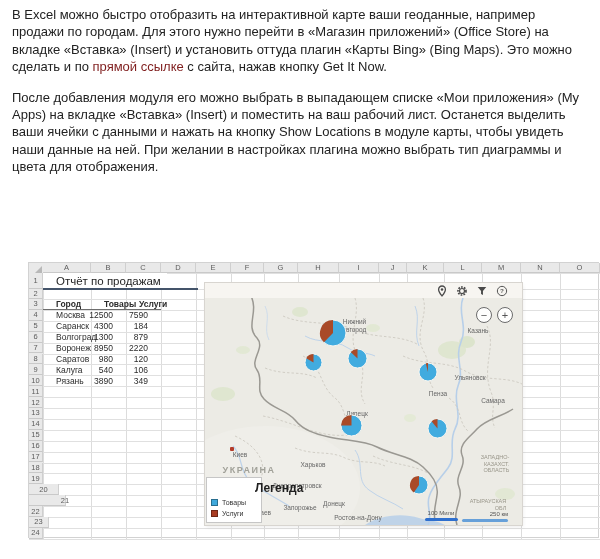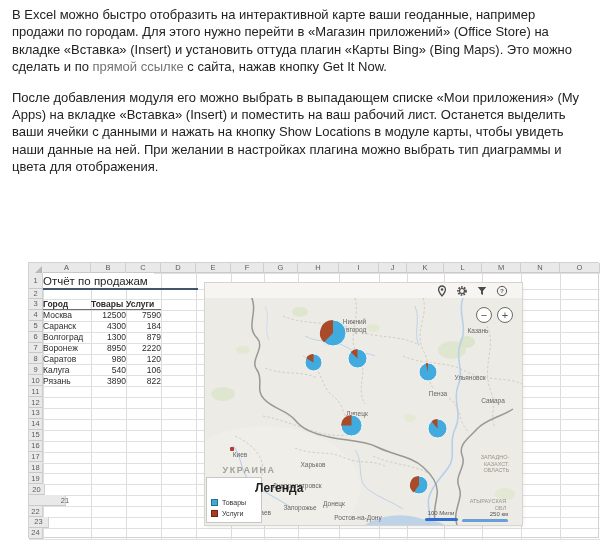--- a/index.html
+++ b/index.html
@@ -4,35 +4,35 @@
 <style>
   * { margin:0; padding:0; box-sizing:border-box; }
   html,body { width:600px; height:559px; background:#fff; overflow:hidden;
               font-family:"Liberation Sans", sans-serif; }
   body { position:relative; }
 
   
   .article { position:absolute; left:12px; top:6px; width:578px; color:#1c1c1c; }
   .article h1 { font-size:21px; font-weight:bold; color:#0d0d0d; letter-spacing:-0.2px; margin-bottom:11px; }
   .article p { font-size:13px; line-height:17.4px; margin-bottom:13px; color:#222; }
-  .article a { color:#737373; text-decoration:none; cursor:pointer; }
+  .article a { color:#7f1d1d; text-decoration:none; cursor:pointer; }
 
   
   .screenshot { position:absolute; left:0; top:255px; width:600px; height:304px; }
 
   
   .sheet { position:absolute; left:28px; top:7px; background:#fff; border:1px solid #d2d2d2; }
   .sheet > div { position:absolute; }
   .hstrip { background:#e9e9e9; }
   .vline { width:1px; background:#dcdcdc; }
   .hline { height:1px; background:#e0e0e0; }
   .chead,.rhead { font-size:7.5px; color:#5c5c5c; display:flex; align-items:center; justify-content:center;
                   background:#e9e9e9; border-right:1px solid #cfcfcf; border-bottom:1px solid #c9c9c9; }
   .seltri { left:6px; top:3px; width:0; height:0; border-left:7px solid transparent; border-bottom:7px solid #b8b8b8; }
-  .cell { font-size:8.5px; color:#2b2b2b; display:flex; align-items:center; padding:0 0; overflow:visible; }
+  .cell { font-size:8.5px; color:#2b2b2b; display:flex; align-items:center; padding:0 13px; overflow:visible; }
   .cell.title { font-size:11.5px; color:#252525; white-space:nowrap; background:#fff; z-index:2; width:auto !important; padding-right:6px; }
   .cell.th { font-weight:bold; font-size:8.5px; }
   .cell.num { justify-content:flex-end;text-align:right; }
   .bline { height:2px; z-index:3; }
   .title-b { background:#44546a; }
   .th-b { background:#6d6d6d; height:1px; }
 
   
   .map-panel { position:absolute; left:205px; top:28px; width:317px; height:242px;
                background:#f7f5f1; box-shadow:0 0 0 1px #d8d5d0, 1px 2px 4px rgba(0,0,0,.08); z-index:5; }
@@ -146,21 +146,21 @@
       <div class="rhead" style="left: 0px; top: 112.3px; width: 14px; height: 10.9px;">10</div>
       <div class="rhead" style="left: 0px; top: 123.2px; width: 14px; height: 10.9px;">11</div>
       <div class="rhead" style="left: 0px; top: 134.1px; width: 14px; height: 10.9px;">12</div>
       <div class="rhead" style="left: 0px; top: 145px; width: 14px; height: 10.9px;">13</div>
       <div class="rhead" style="left: 0px; top: 155.9px; width: 14px; height: 10.9px;">14</div>
       <div class="rhead" style="left: 0px; top: 166.8px; width: 14px; height: 10.9px;">15</div>
       <div class="rhead" style="left: 0px; top: 177.7px; width: 14px; height: 10.9px;">16</div>
       <div class="rhead" style="left: 0px; top: 188.6px; width: 14px; height: 10.9px;">17</div>
       <div class="rhead" style="left: 0px; top: 199.5px; width: 14px; height: 10.9px;">18</div>
       <div class="rhead" style="left: 0px; top: 210.4px; width: 14px; height: 10.9px;">19</div>
-      <div class="rhead" style="left: 0px; top: 221.3px; width: 16px; height: 10.9px;">20</div>
+      <div class="rhead" style="left: 0px; top: 221.3px; width: 30px; height: 10.9px;">20</div>
       <div class="rhead" style="left: 0px; top: 232.2px; width: 14px; height: 10.9px; padding-left: 36px;">21</div>
       <div class="rhead" style="left: 0px; top: 243.1px; width: 14px; height: 10.9px;">22</div>
       <div class="rhead" style="left: 0px; top: 254px; width: 20px; height: 10.9px;">23</div>
       <div class="rhead" style="left: 0px; top: 264.9px; width: 14px; height: 10.9px;">24</div>
       <div class="seltri"></div>
       <div class="cell title" style="left: 14px; top: 10px; width: 48px; height: 16px;">Отчёт по продажам</div>
       <div class="cell th" style="left: 14px; top: 36px; width: 48px; height: 10.9px;">Город</div>
       <div class="cell th" style="left: 62px; top: 36px; width: 35px; height: 10.9px;">Товары</div>
       <div class="cell th" style="left: 97px; top: 36px; width: 35px; height: 10.9px;">Услуги</div>
       <div class="cell city" style="left: 14px; top: 46.9px; width: 48px; height: 10.9px;">Москва</div>
@@ -176,21 +176,21 @@
       <div class="cell num" style="left: 62px; top: 79.6px; width: 35px; height: 10.9px;">8950</div>
       <div class="cell num" style="left: 97px; top: 79.6px; width: 35px; height: 10.9px;">2220</div>
       <div class="cell city" style="left: 14px; top: 90.5px; width: 48px; height: 10.9px;">Саратов</div>
       <div class="cell num" style="left: 62px; top: 90.5px; width: 35px; height: 10.9px;">980</div>
       <div class="cell num" style="left: 97px; top: 90.5px; width: 35px; height: 10.9px;">120</div>
       <div class="cell city" style="left: 14px; top: 101.4px; width: 48px; height: 10.9px;">Калуга</div>
       <div class="cell num" style="left: 62px; top: 101.4px; width: 35px; height: 10.9px;">540</div>
       <div class="cell num" style="left: 97px; top: 101.4px; width: 35px; height: 10.9px;">106</div>
       <div class="cell city" style="left: 14px; top: 112.3px; width: 48px; height: 10.9px;">Рязань</div>
       <div class="cell num" style="left: 62px; top: 112.3px; width: 35px; height: 10.9px;">3890</div>
-      <div class="cell num" style="left: 97px; top: 112.3px; width: 35px; height: 10.9px;">822</div>
+      <div class="cell num" style="left: 97px; top: 112.3px; width: 35px; height: 10.9px;">349</div>
       <div class="bline title-b" style="left: 14px; top: 25px; width: 155px;"></div>
       <div class="bline th-b" style="left: 14px; top: 45.9px; width: 118px;"></div>
     </div>
 
   <div class="map-panel">
     <div class="map-toolbar" id="map-toolbar">
         <span class="tbicon">
           <svg viewBox="0 0 24 24">
             <path d="M12 2C8.2 2 5.2 5 5.2 8.8c0 4.8 6.8 13 6.8 13s6.8-8.2 6.8-13C18.8 5 15.8 2 12 2z" fill="none" stroke="#4a4a4a" stroke-width="2.6"></path>
             <circle cx="12" cy="8.8" r="2.5" fill="#4a4a4a"></circle>

